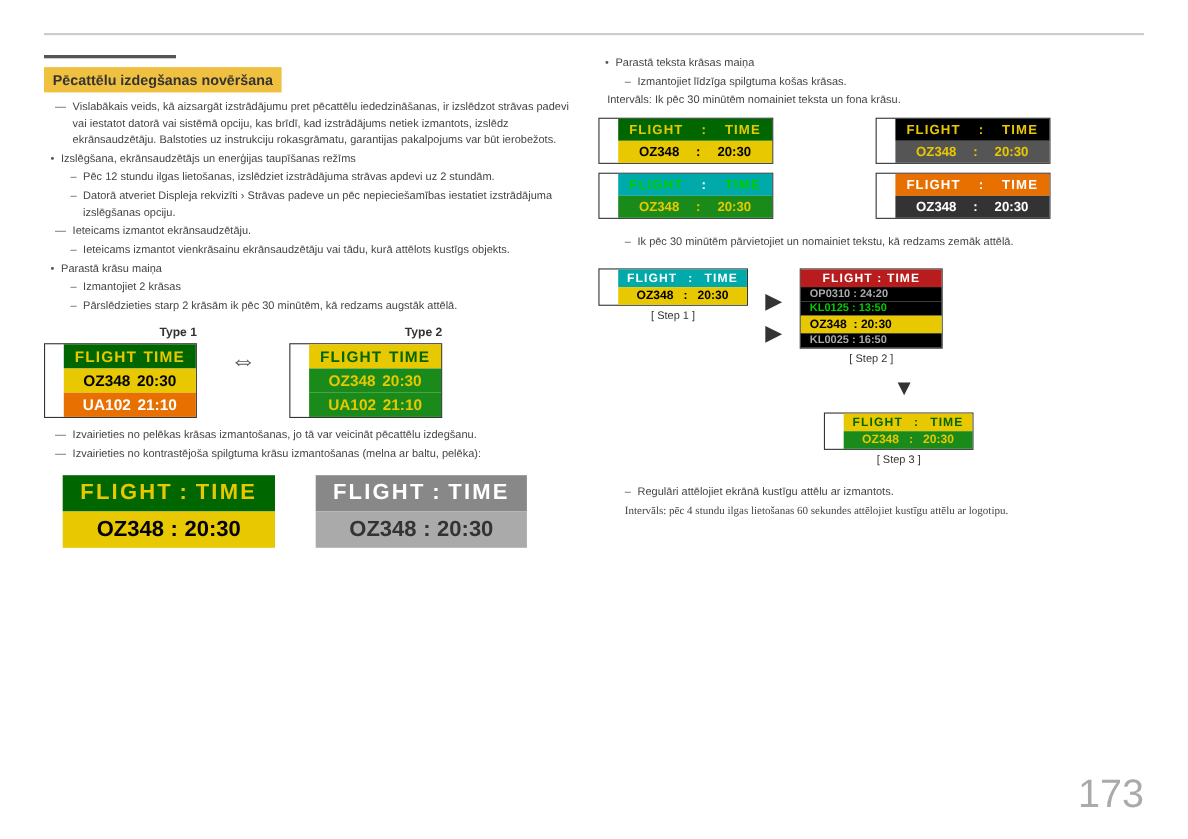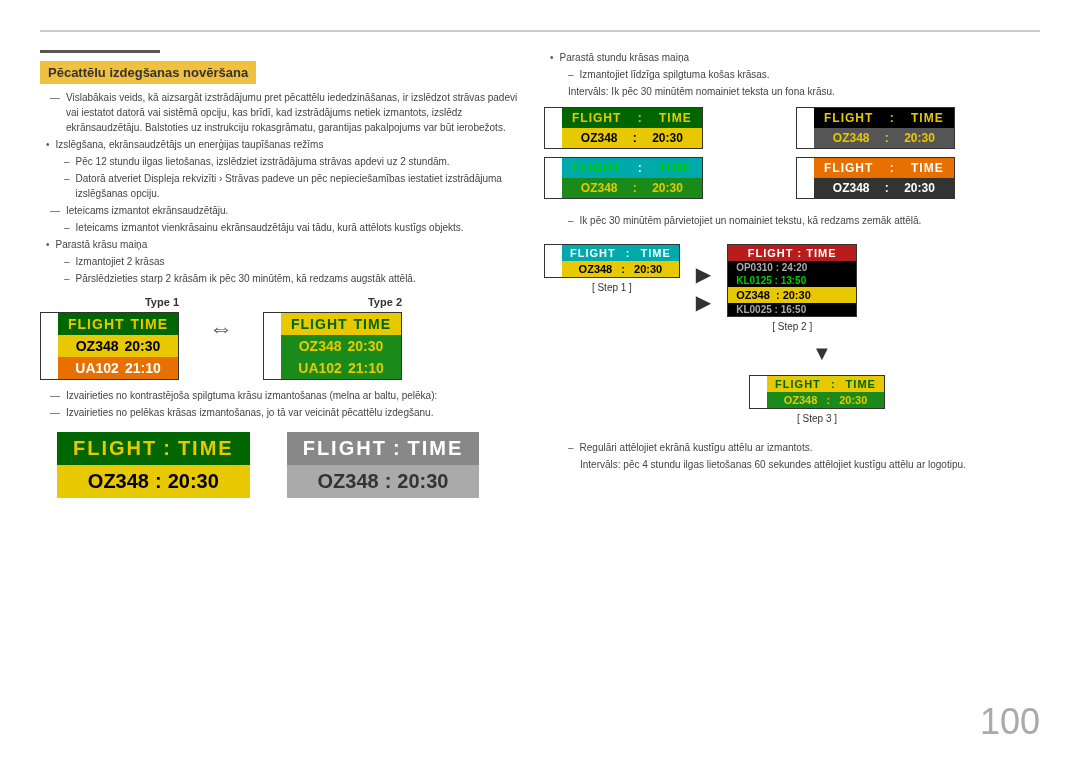--- a/index.html
+++ b/index.html
@@ -362,24 +362,24 @@
             <div class="flight-row row-ua">
               <span>UA102</span>
               <span>21:10</span>
             </div>
           </div>
         </div>
       </div>
 
       <div>
         <div class="dash-item body-text">
+          <span>Izvairieties no pelēkas krāsas izmantošanas, jo tā var veicināt pēcattēlu izdegšanu.</span>
+        </div>
+        <div class="dash-item body-text">
           <span>Izvairieties no kontrastējoša spilgtuma krāsu izmantošanas (melna ar baltu, pelēka):</span>
-        </div>
-        <div class="dash-item body-text">
-          <span>Izvairieties no pelēkas krāsas izmantošanas, jo tā var veicināt pēcattēlu izdegšanu.</span>
         </div>
       </div>
 
       <div class="bottom-section">
 
         <div class="flight-widget large-widget" style="border:none;">
           <div class="flight-header" style="background:#006600; color:#e8c800; font-size:20px; padding:5px 16px; letter-spacing:2px;">
             <span>FLIGHT</span>
             <span style="color:#e8c800;">:</span>
             <span>TIME</span>
@@ -404,26 +404,26 @@
           </div>
         </div>
       </div>
 
     </div>
 
     <div class="right-col">
 
       <div>
         <div class="bullet-item body-text">
-          <span>Parastā stundu krāsas maiņa</span>
+          <span>Parastā teksta krāsas maiņa</span>
         </div>
         <div class="sub-dash body-text">
           <span>Izmantojiet līdzīga spilgtuma košas krāsas.</span>
         </div>
-        <div style="margin-left:24px;" class="body-text">
+        <div style="margin-left:8px;" class="body-text">
           <span>Intervāls: Ik pēc 30 minūtēm nomainiet teksta un fona krāsu.</span>
         </div>
       </div>
 
       <div class="flight-grid">
 
         <div>
           <div class="flight-widget widget-small">
             <div class="flight-header widget-small" style="background:#006600; color:#e8c800; font-size:12px; padding:3px 10px;">
               <span>FLIGHT</span>&nbsp;<span style="color:#e8c800;">:</span>&nbsp;<span>TIME</span>
@@ -525,22 +525,22 @@
             <span>OZ348</span>&nbsp;:&nbsp;<span>20:30</span>
           </div>
         </div>
         <div class="step-label">[ Step 3 ]</div>
       </div>
 
       <div style="margin-top:8px;">
         <div class="sub-dash body-text">
           <span>Regulāri attēlojiet ekrānā kustīgu attēlu ar izmantots.</span>
         </div>
-        <div style="margin-left:36px;" class="body-text">
+        <div style="margin-left:24px;font-family:Liberation Serif, serif;" class="body-text">
           <span>Intervāls: pēc 4 stundu ilgas lietošanas 60 sekundes attēlojiet kustīgu attēlu ar logotipu.</span>
         </div>
       </div>
 
     </div>
   </div>
 
-  <div class="page-number">100</div>
+  <div class="page-number">173</div>
 </div>
 
 </body></html>

